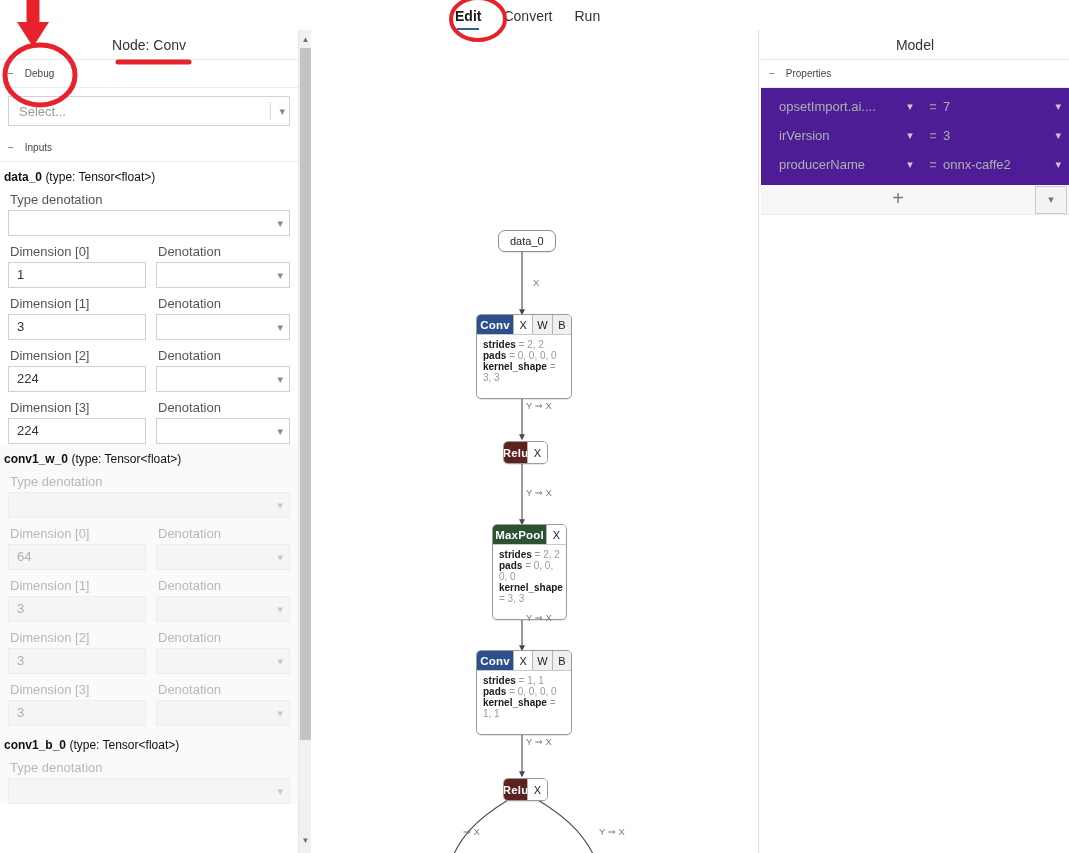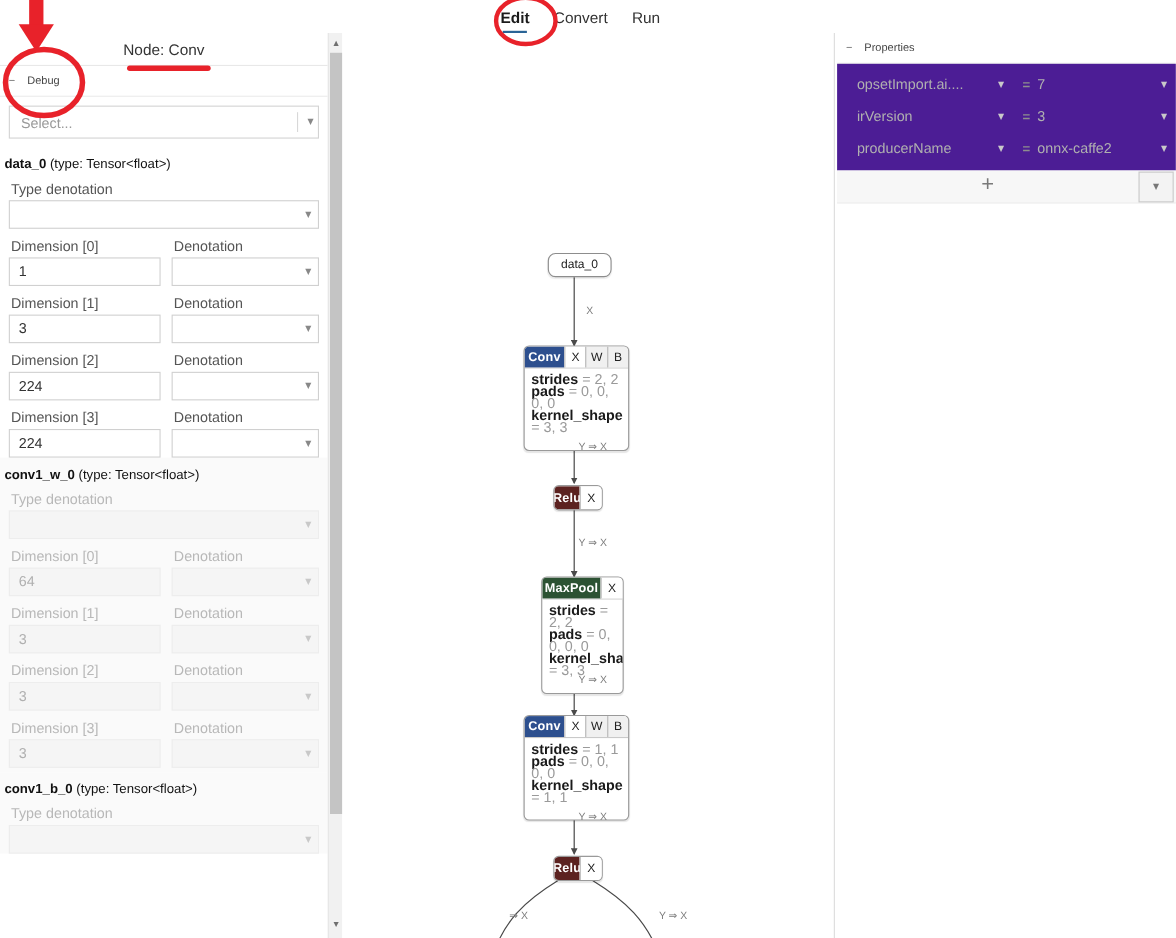--- a/index.html
+++ b/index.html
@@ -121,21 +121,21 @@
     padding:0 7px; letter-spacing:.2px;
   }
   .node-hdr .port {
     width:22px; border-left:1px solid #b5b5b5; background:#fff;
     font-size:11px; color:#222;
     display:flex; align-items:center; justify-content:center;
   }
   .node-hdr .port.grey { background:#f0f0f0; }
   .node-body {
     border-top:1px solid #c9c9c9; padding:4px 6px 15px 6px;
-    font-size:13px; line-height:11px; color:#1a1a1a;
+    font-size:10px; line-height:11px; color:#1a1a1a;
   }
   .node-body .k { font-weight:bold; }
   .node-body .v { color:#9a9a9a; }
 
   .io-node {
     border:1px solid #8d8d8d; border-radius:7px; background:#fff;
     font-size:11px; color:#222; padding:4px 11px;
     box-shadow:0 1px 1px rgba(0,0,0,0.08);
   }
   .edge-label {
@@ -199,20 +199,24 @@
   </div>
 
   <div class="sel-box">
     <span>Select...</span>
     <span class="sel-right">
       <span class="divider"></span>
       <span class="chev">▾</span>
     </span>
   </div>
 
+  <div class="section-head">
+    <span class="tog">−</span>
+    <span>Inputs</span>
+  </div>
 
   <div>
     <div class="tensor-label">
       <span>data_0</span>
       <span class="t">(type: Tensor&lt;float&gt;)</span>
     </div>
     <div class="field-block">
       <div class="lbl">Type denotation</div>
       <div class="inp select">
         <span></span>
@@ -477,20 +481,21 @@
   <div class="edge-label" style="left:214px; top:457px">Y ⇒ X</div>
   <div class="edge-label" style="left:214px; top:582px">Y ⇒ X</div>
   <div class="edge-label" style="left:214px; top:706px">Y ⇒ X</div>
   <div class="edge-label" style="left:151px; top:796px">⇒ X</div>
   <div class="edge-label" style="left:287px; top:796px">Y ⇒ X</div>
 </div>
 
 <div id="right-divider"></div>
 
 <div id="right-panel">
+  <div class="panel-title">Model</div>
 
   <div class="section-head">
     <span class="tog">−</span>
     <span>Properties</span>
   </div>
 
   <div class="prop-rows">
     <div class="prop-row">
       <span class="pname">opsetImport.ai....</span>
       <span class="pchev">▾</span>

